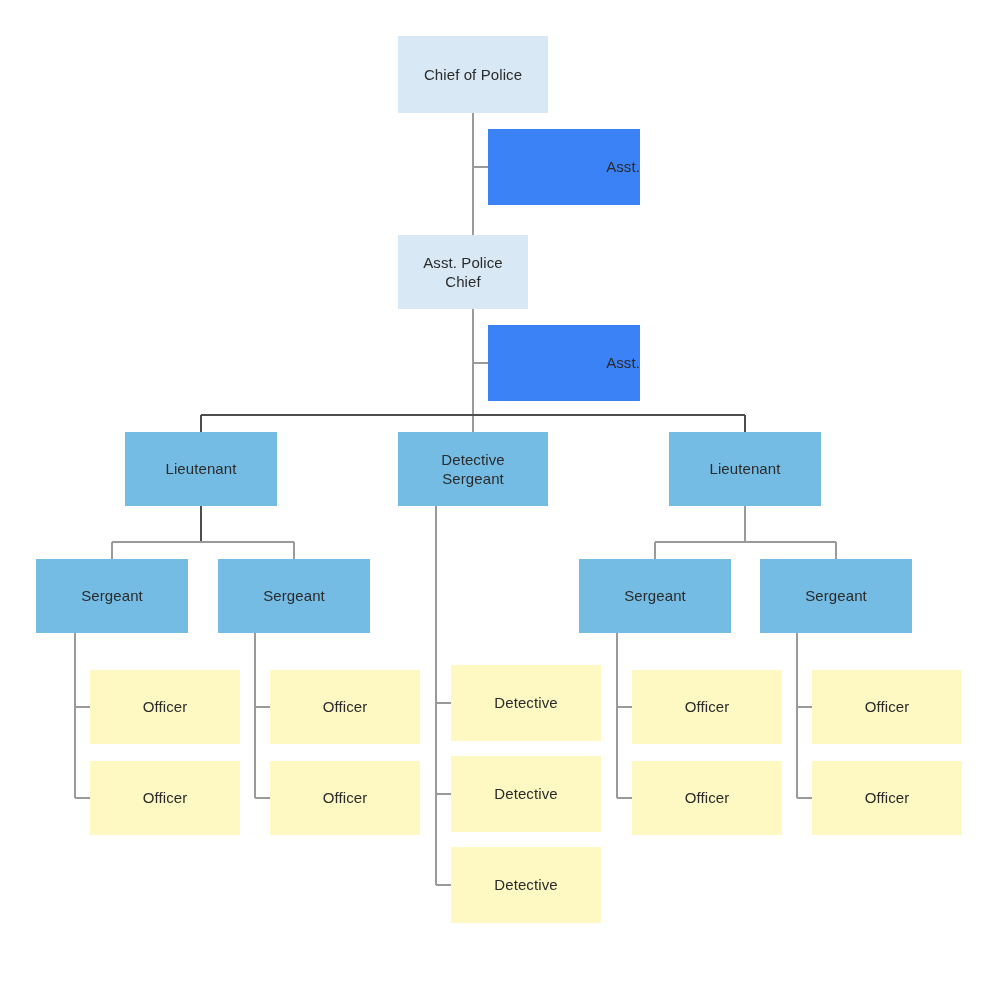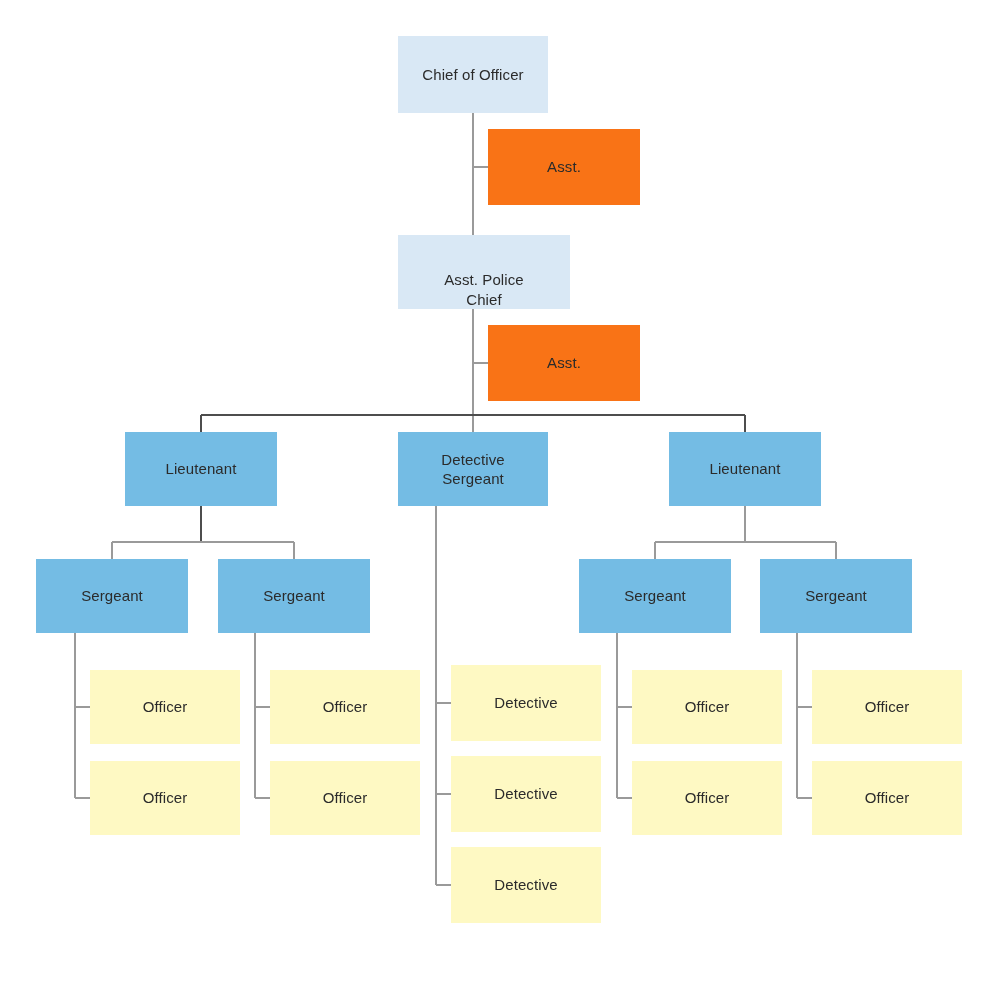--- a/index.html
+++ b/index.html
@@ -35,21 +35,21 @@
     text-align: center;
     box-sizing: border-box;
     color: #2b2b2b;
     font-size: 15px;
     line-height: 1.3;
     letter-spacing: 0.1px;
     white-space: pre-line;
     z-index: 2;
   }
   .node.level-exec      { background: #d9e8f5; }
-  .node.level-assistant { background: #f97316; }
+  .node.level-assistant { background: #3b82f6; justify-content: flex-end; }
   .node.level-command   { background: #74bce4; }
   .node.level-staff     { background: #fef9c3; }
 </style>
 </head>
 <body>
 
 <div id="chart-canvas">
   <svg id="connector-layer" width="1000" height="1000" viewBox="0 0 1000 1000">
       <line x1="473" y1="113" x2="473" y2="235" stroke="#9a9a9a" stroke-width="1.1" shape-rendering="crispEdges"></line>
       <line x1="473" y1="167" x2="488" y2="167" stroke="#9a9a9a" stroke-width="1.1" shape-rendering="crispEdges"></line>
@@ -77,23 +77,23 @@
       <line x1="436" y1="794" x2="451" y2="794" stroke="#9a9a9a" stroke-width="1.1" shape-rendering="crispEdges"></line>
       <line x1="436" y1="885" x2="451" y2="885" stroke="#9a9a9a" stroke-width="1.1" shape-rendering="crispEdges"></line>
       <line x1="617" y1="633" x2="617" y2="798" stroke="#9a9a9a" stroke-width="1.1" shape-rendering="crispEdges"></line>
       <line x1="617" y1="707" x2="632" y2="707" stroke="#9a9a9a" stroke-width="1.1" shape-rendering="crispEdges"></line>
       <line x1="617" y1="798" x2="632" y2="798" stroke="#9a9a9a" stroke-width="1.1" shape-rendering="crispEdges"></line>
       <line x1="797" y1="633" x2="797" y2="798" stroke="#9a9a9a" stroke-width="1.1" shape-rendering="crispEdges"></line>
       <line x1="797" y1="707" x2="812" y2="707" stroke="#9a9a9a" stroke-width="1.1" shape-rendering="crispEdges"></line>
       <line x1="797" y1="798" x2="812" y2="798" stroke="#9a9a9a" stroke-width="1.1" shape-rendering="crispEdges"></line>
     </svg>
   <div id="node-layer">
-      <div class="node level-exec" style="left: 398px; top: 36px; width: 150px; height: 77px;"><span>Chief of Officer</span></div>
+      <div class="node level-exec" style="left: 398px; top: 36px; width: 150px; height: 77px;"><span>Chief of Police</span></div>
       <div class="node level-assistant" style="left: 488px; top: 129px; width: 152px; height: 76px;"><span>Asst.</span></div>
-      <div class="node level-exec" style="left: 398px; top: 235px; width: 172px; height: 74px; align-items: flex-end;"><span>Asst. Police
+      <div class="node level-exec" style="left: 398px; top: 235px; width: 130px; height: 74px;"><span>Asst. Police
 Chief</span></div>
       <div class="node level-assistant" style="left: 488px; top: 325px; width: 152px; height: 76px;"><span>Asst.</span></div>
       <div class="node level-command" style="left: 125px; top: 432px; width: 152px; height: 74px;"><span>Lieutenant</span></div>
       <div class="node level-command" style="left: 398px; top: 432px; width: 150px; height: 74px;"><span>Detective
 Sergeant</span></div>
       <div class="node level-command" style="left: 669px; top: 432px; width: 152px; height: 74px;"><span>Lieutenant</span></div>
       <div class="node level-command" style="left: 36px; top: 559px; width: 152px; height: 74px;"><span>Sergeant</span></div>
       <div class="node level-command" style="left: 218px; top: 559px; width: 152px; height: 74px;"><span>Sergeant</span></div>
       <div class="node level-command" style="left: 579px; top: 559px; width: 152px; height: 74px;"><span>Sergeant</span></div>
       <div class="node level-command" style="left: 760px; top: 559px; width: 152px; height: 74px;"><span>Sergeant</span></div>

